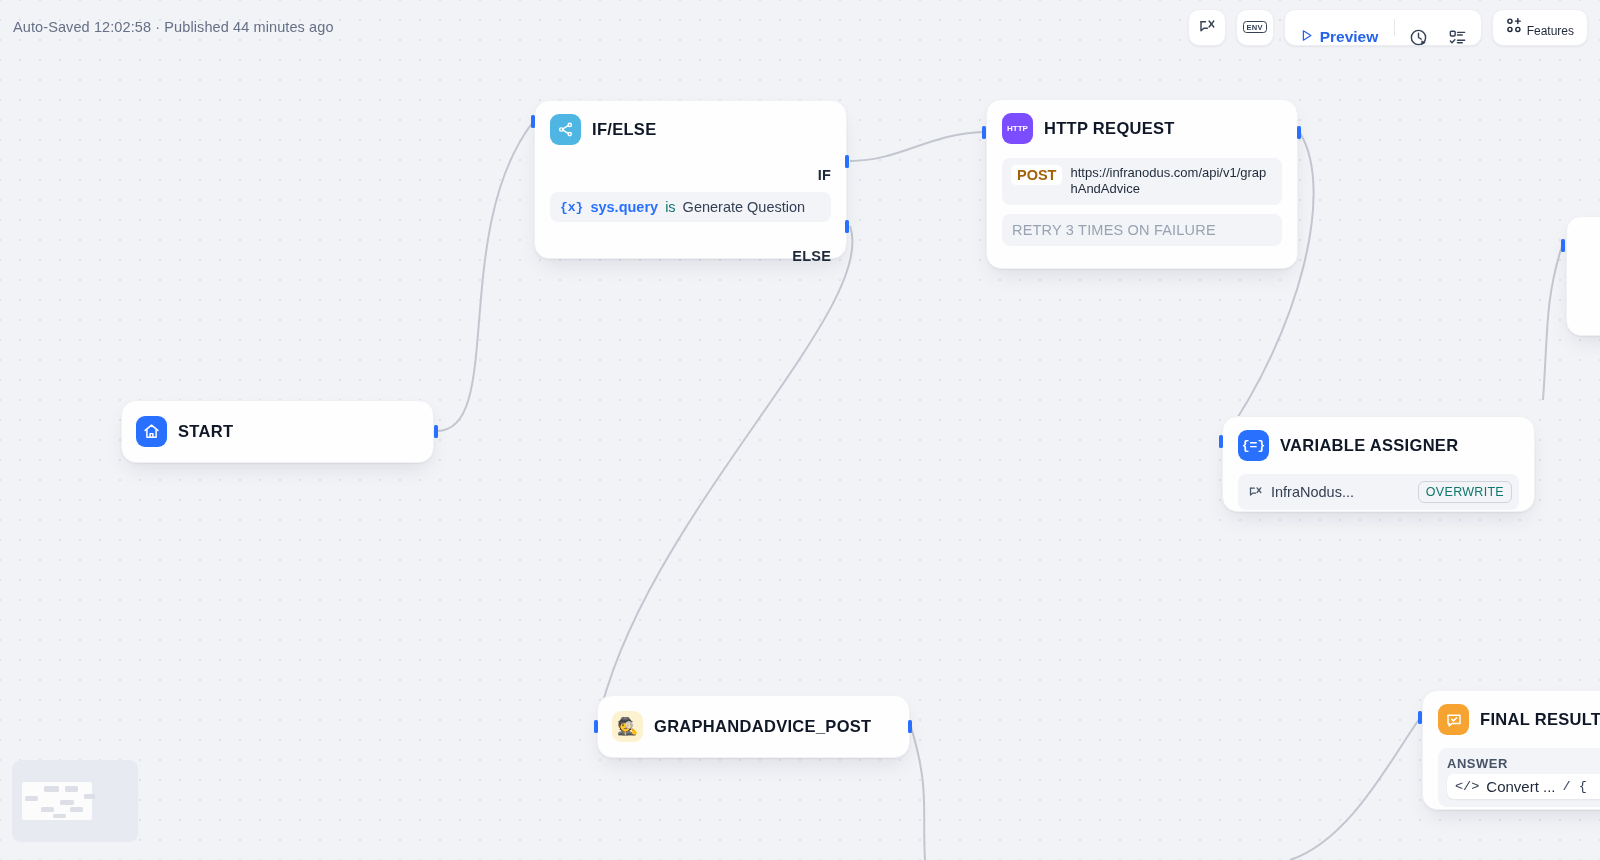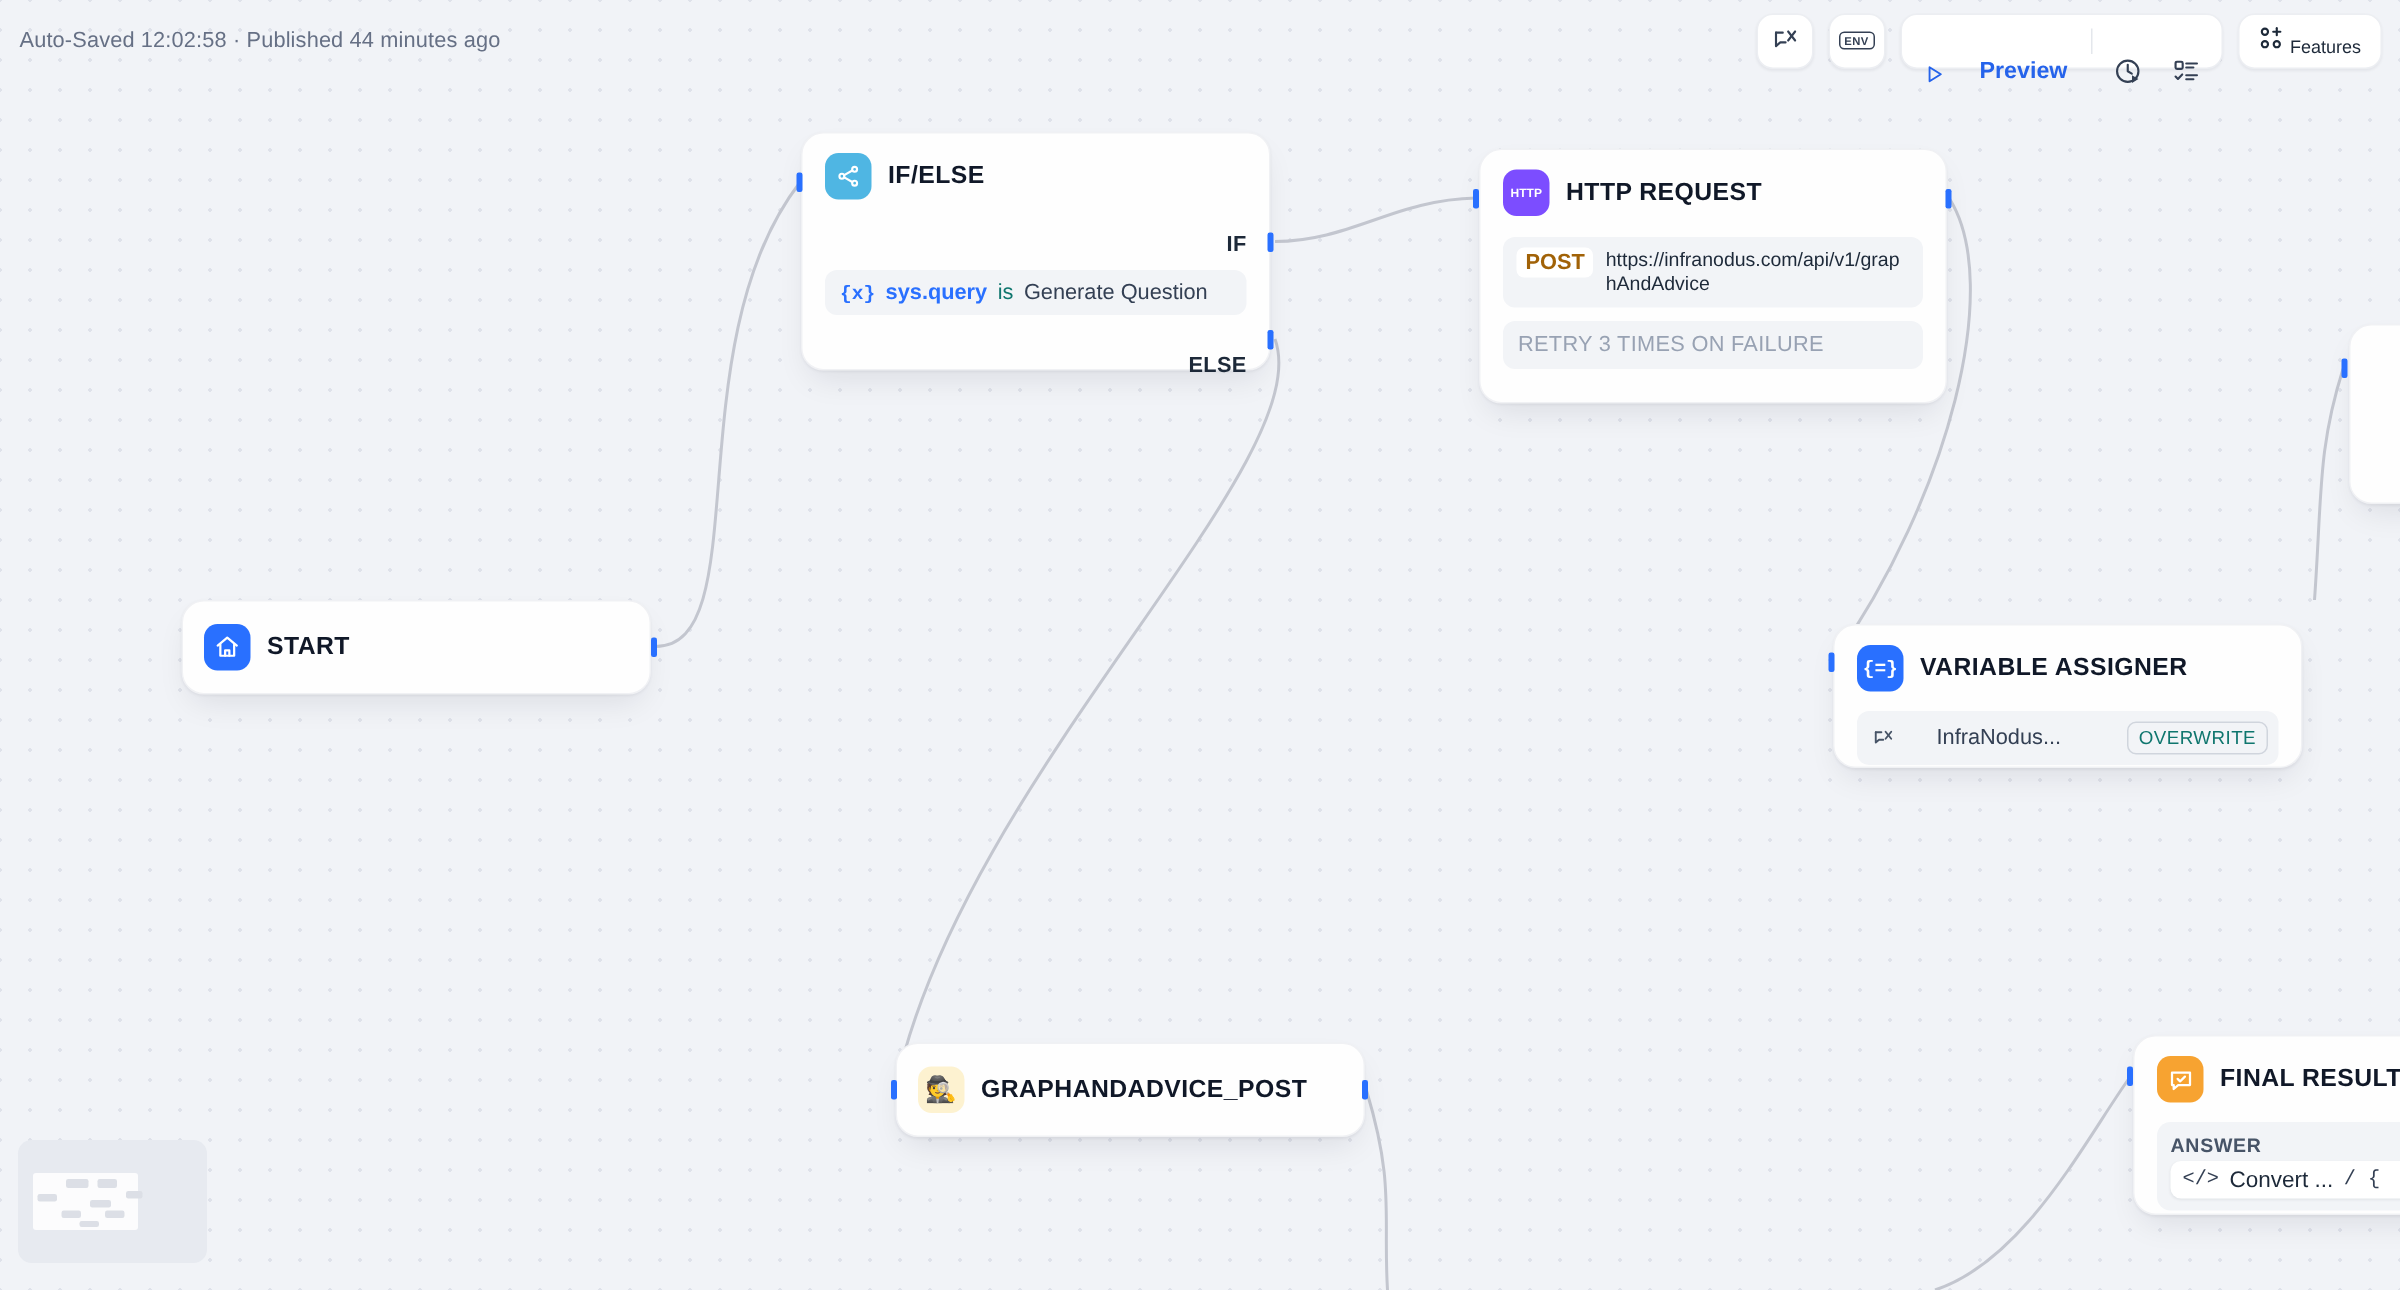--- a/index.html
+++ b/index.html
@@ -39,21 +39,21 @@
     pointer-events: auto;
   }
   .tb-pill {
     background: #fff; border: 1px solid #eceef2; border-radius: 11px;
     box-shadow: 0 1px 2px rgba(16,24,40,.06);
     height: 37px; display: flex; align-items: center;
   }
   .tb-sq { width: 38px; justify-content: center; }
   .tb-group { padding: 0 5px; gap: 2px; }
   .tb-btn {
-    height: 29px; display: flex; align-items: flex-end; gap: 23px;
+    height: 29px; display: flex; align-items: flex-start; gap: 6px;
     padding: 0 9px; border-radius: 8px; cursor: pointer;
     font-size: 15px; color: #344054; white-space: nowrap; margin-top: 31px;
   }
   .tb-btn.accent { color: #2563eb; font-weight: 600; font-size: 15.5px; padding-right: 11px; }
   .tb-sep { width: 1px; height: 17px; background: #e4e7ec; margin: 0 3px; }
   .tb-feat { padding: 0 13px 0 11px; gap: 8px; font-size: 12px; color: #1d2939; cursor: pointer; }
   .ico { display: inline-flex; align-items: center; justify-content: center; }
   .env-box {
     border: 1.7px solid #344054; border-radius: 3.5px;
     font-size: 7.5px; font-weight: 700; letter-spacing: .3px;
@@ -114,21 +114,21 @@
   .retry {
     background: #f2f4f7; border-radius: 8px; padding: 8px 10px;
     font-size: 14.5px; color: #98a2b3; letter-spacing: .2px; white-space: nowrap;
   }
 
   
   .assign-row {
     background: #f2f4f7; border-radius: 8px; padding: 7px 7px 7px 10px;
     display: flex; align-items: center; gap: 8px;
   }
-  .assign-name { font-size: 14.5px; color: #344054; white-space: nowrap; margin-left: 20px; }
+  .assign-name { font-size: 14.5px; color: #344054; white-space: nowrap; }
   .ow-badge {
     margin-left: auto; border: 1px solid #d0d5dd; border-radius: 6px;
     padding: 3px 7px; font-size: 12.5px; color: #0f766e;
     letter-spacing: .3px; white-space: nowrap;
   }
 
   
   .ans-lbl {
     font-size: 13px; font-weight: 600; color: #475467;
     letter-spacing: .5px; margin-bottom: 3px;
@@ -183,21 +183,21 @@
           <path d="M3 10.5 12 3l9 7.5"></path>
             <path d="M5.5 9.5V20h13V9.5"></path>
             <path d="M10 20v-5h4v5"></path>
         </svg>
       </div>
       <div class="n-title">START</div>
     </div>
   </div>
   <div class="handle" style="left:434px; top:425px;"></div>
 
-  <div class="node" style="left:534px; top:88px; width:313px; height:159px; padding:13px 15px;">
+  <div class="node" style="left:534px; top:100px; width:313px; height:159px; padding:13px 15px;">
     <div class="node-head">
       <div class="n-ico" style="background:#4fb6e3;">
         <svg width="17" height="17" viewBox="0 0 24 24" fill="none" stroke="#fff" stroke-width="2" stroke-linecap="round" stroke-linejoin="round">
           <circle cx="6" cy="12" r="2.3"></circle>
             <circle cx="18" cy="5.5" r="2.3"></circle>
             <circle cx="18" cy="18.5" r="2.3"></circle>
           <path d="M8.2 11 15.8 6.6"></path>
             <path d="M8.2 13l7.6 4.4"></path>
         </svg>
       </div>

